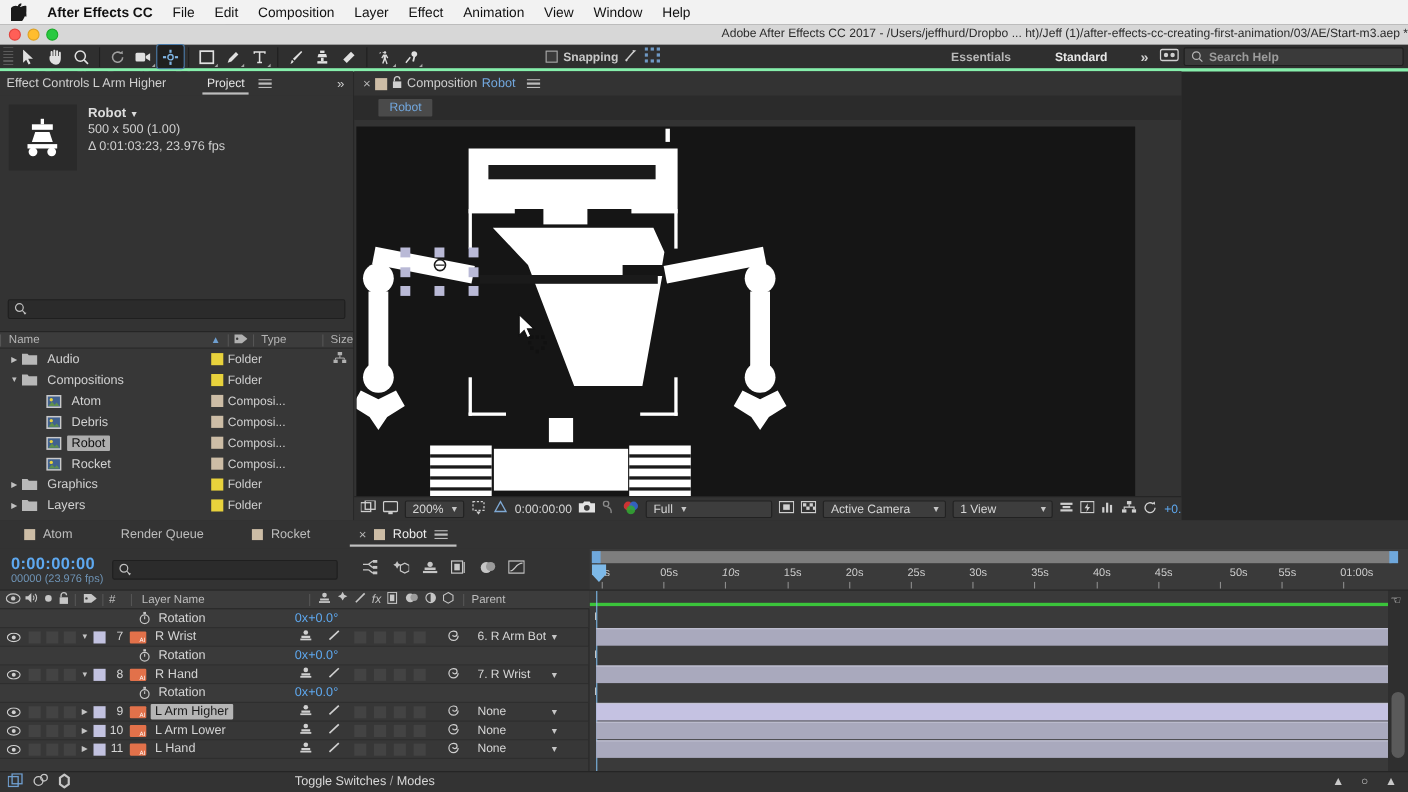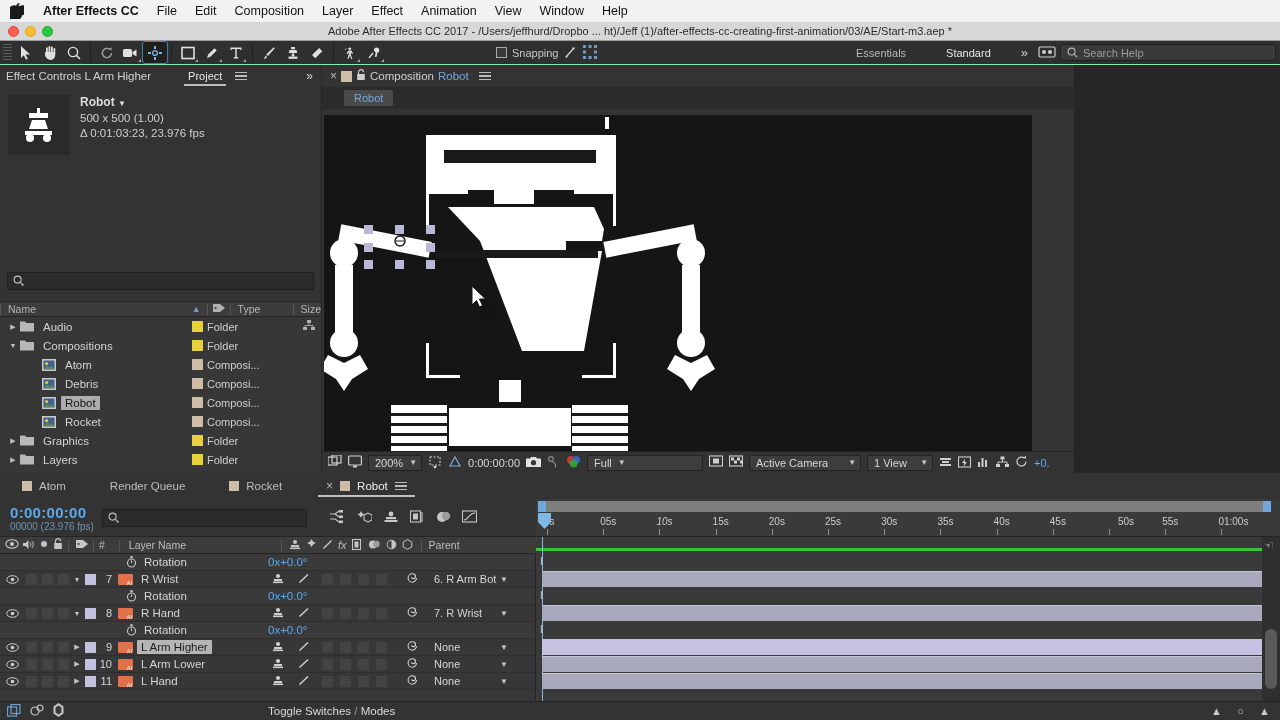--- a/index.html
+++ b/index.html
@@ -16,41 +16,41 @@
   .mac-item.bold { font-weight:bold; }
 
   
   .titlebar { position:absolute; left:0; top:22px; width:1280px; height:19px; background:#d7d7d7;
     border-bottom:1px solid #9a9a9a; display:flex; align-items:center; }
   .lights { display:flex; gap:6px; padding-left:8px; }
   .lt { width:11px; height:11px; border-radius:50%; }
   .lt.r{background:#ff5f57;border:1px solid #e0443e;}
   .lt.y{background:#ffbd2e;border:1px solid #dea123;}
   .lt.g{background:#28c940;border:1px solid #1aab29;}
-  .title-text { position:absolute; left:0; right:0; text-align:center; font-size:11px; color:#2b2b2b;
+  .title-text { position:absolute; left:0; right:0; text-align:right; font-size:11px; color:#2b2b2b;
     white-space:nowrap; overflow:hidden; }
 
   
   .toolbar { position:absolute; left:0; top:41px; width:1280px; height:24px; background:#2f2f2f;
-    border-bottom:1px solid #86efac; display:flex; align-items:center; }
+    border-bottom:3px solid #86efac; display:flex; align-items:center;font-weight:bold; }
   .grip { width:9px; height:18px; margin:0 2px 0 3px;
     background:repeating-linear-gradient(to bottom,#5a5a5a 0 1px,transparent 1px 3px); }
   .tsep { width:1px; height:18px; background:#1f1f1f; margin:0 4px; }
   .tool { width:24px; height:21px; display:flex; align-items:center; justify-content:center;
     position:relative; border-radius:2px; }
   .tool.active { background:#1f1f1f; outline:1px solid #4a7aa8; }
   .tool .corner { position:absolute; right:2px; bottom:1px; width:0; height:0;
     border-left:3px solid transparent; border-bottom:3px solid #a6a6a6; }
   .snapwrap { display:flex; align-items:center; gap:5px; margin-left:110px; }
   .snapbox { width:11px; height:11px; border:1px solid #aaa; background:#3a3a3a; }
   .ws-area { margin-left:auto; display:flex; align-items:center; gap:0; padding-right:4px; }
   .ws { padding:0 20px; font-size:11px; color:#b9b9b9; line-height:24px; }
   .ws.sel { color:#e8e8e8; }
   .chev2 { padding:0 10px; color:#cfcfcf; font-size:13px; }
-  .searchhelp { width:216px; height:17px; background:#3a3a3a; border:1px solid #1e1e1e; border-radius:2px;
+  .searchhelp { width:200px; height:17px; background:#3a3a3a; border:1px solid #1e1e1e; border-radius:2px;
     display:flex; align-items:center; gap:5px; padding-left:6px; color:#9c9c9c; font-size:11px; margin-left:4px;}
 
   
   .panel { position:absolute; background:#333; }
   .ptab { height:22px; display:flex; align-items:center; padding:0 9px; font-size:11px; color:#b0b0b0;
     position:relative; white-space:nowrap;}
   .ptab.sel { color:#e6e6e6; }
   .ptab.sel:after { content:""; position:absolute; left:5px; right:5px; bottom:1px; height:2px; background:#bdbdbd;}
   .hamb { display:inline-block; width:12px; }
   .hamb i { display:block; height:1.5px; background:#bcbcbc; margin:2px 0; }
@@ -701,21 +701,21 @@
               <rect x="2" y="2.5" width="3" height="3"></rect>
               <rect x="8" y="2.5" width="3" height="3"></rect>
               <rect x="5" y="5.5" width="3" height="3"></rect>
               <rect x="11" y="5.5" width="2" height="3"></rect>
             </g>
           </svg></span>
       <div class="dd" style="width:112px;justify-content:space-between">
         <span>Active Camera</span>
         <span class="cv">▼</span>
       </div>
-      <div class="dd" style="width:66px;justify-content:space-between">
+      <div class="dd" style="width:92px;justify-content:space-between">
         <span>1 View</span>
         <span class="cv">▼</span>
       </div>
       <span>
         <svg width="13" height="12" viewBox="0 0 13 12">
             <rect x="1" y="2" width="11" height="2" fill="#cfcfcf"></rect>
             <rect x="3" y="5" width="7" height="2" fill="#cfcfcf"></rect>
             <rect x="1" y="8" width="11" height="2" fill="#cfcfcf"></rect>
           </svg></span>
       <span>

